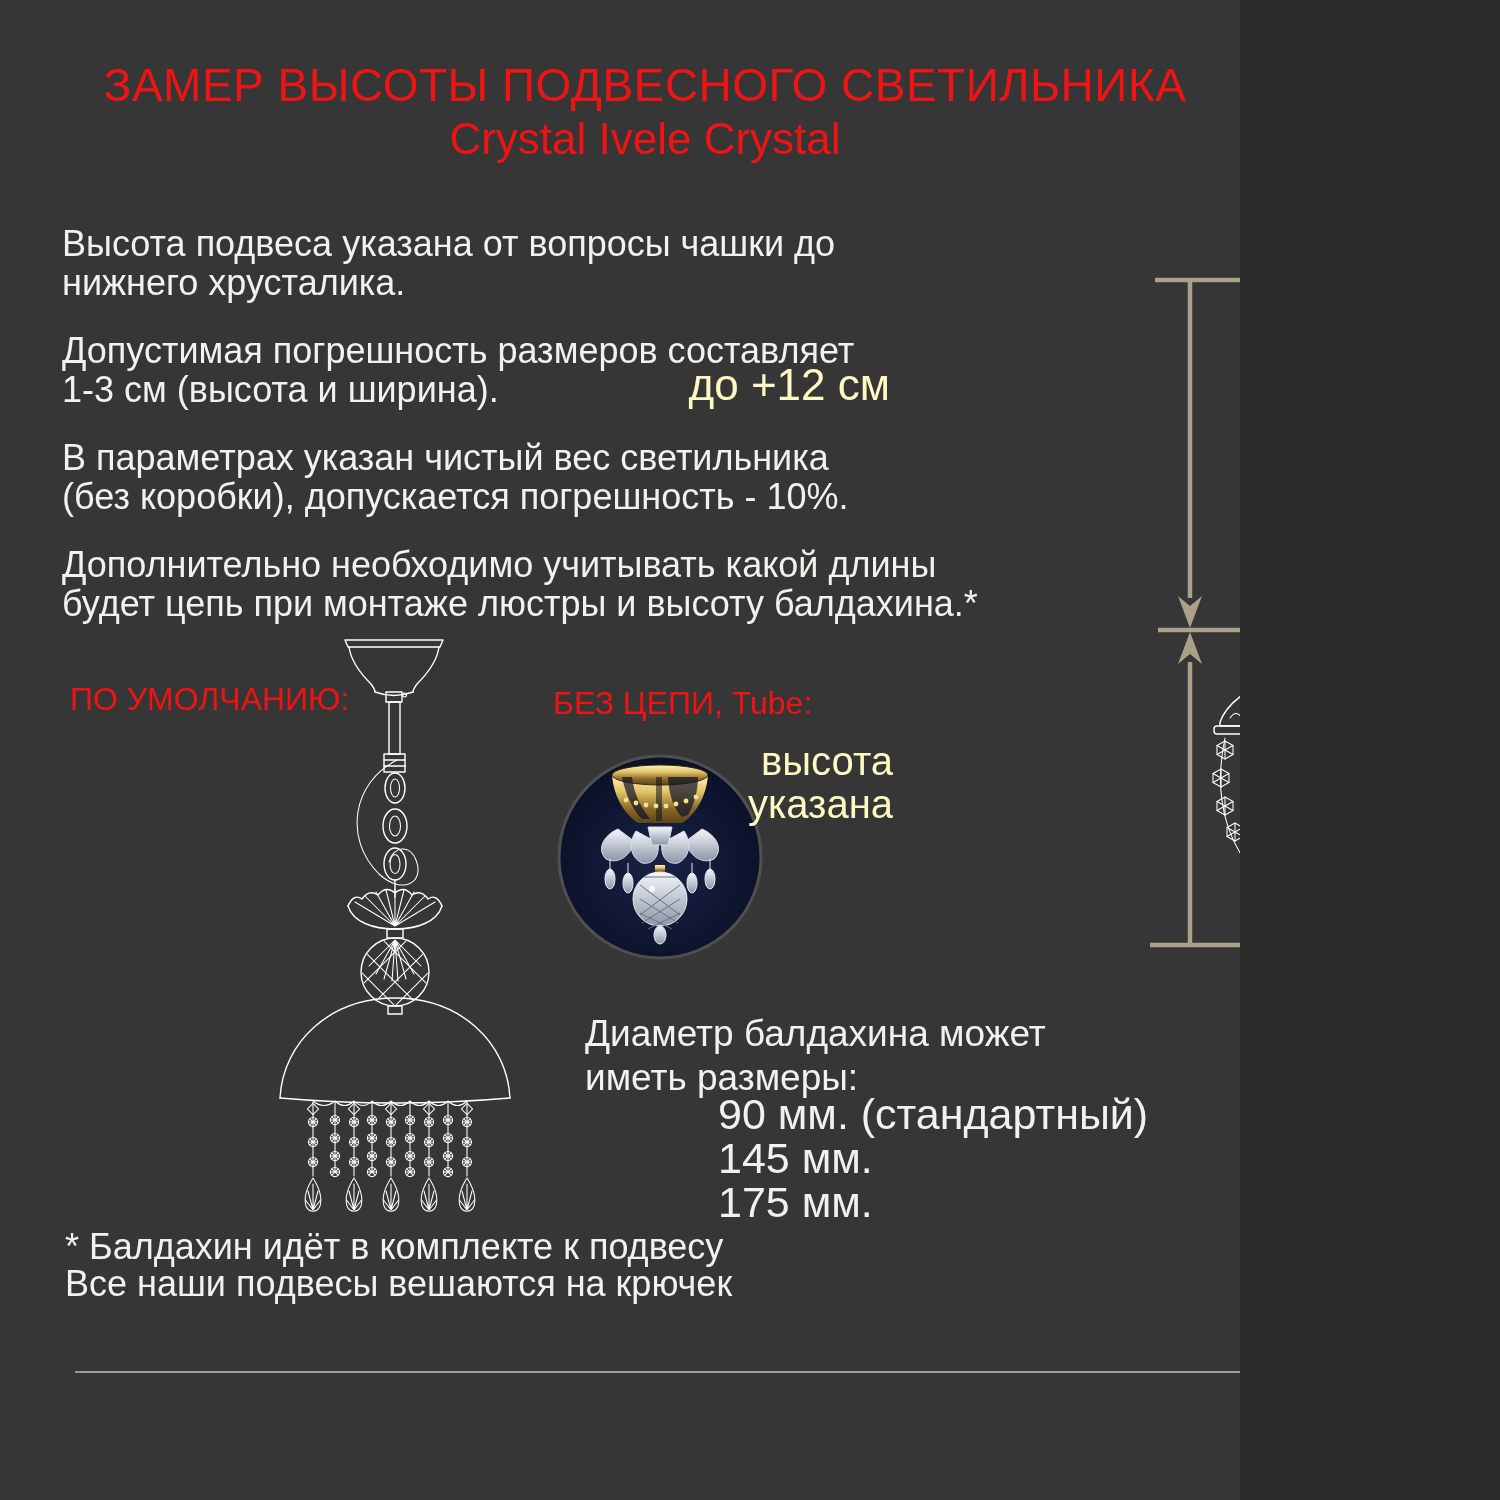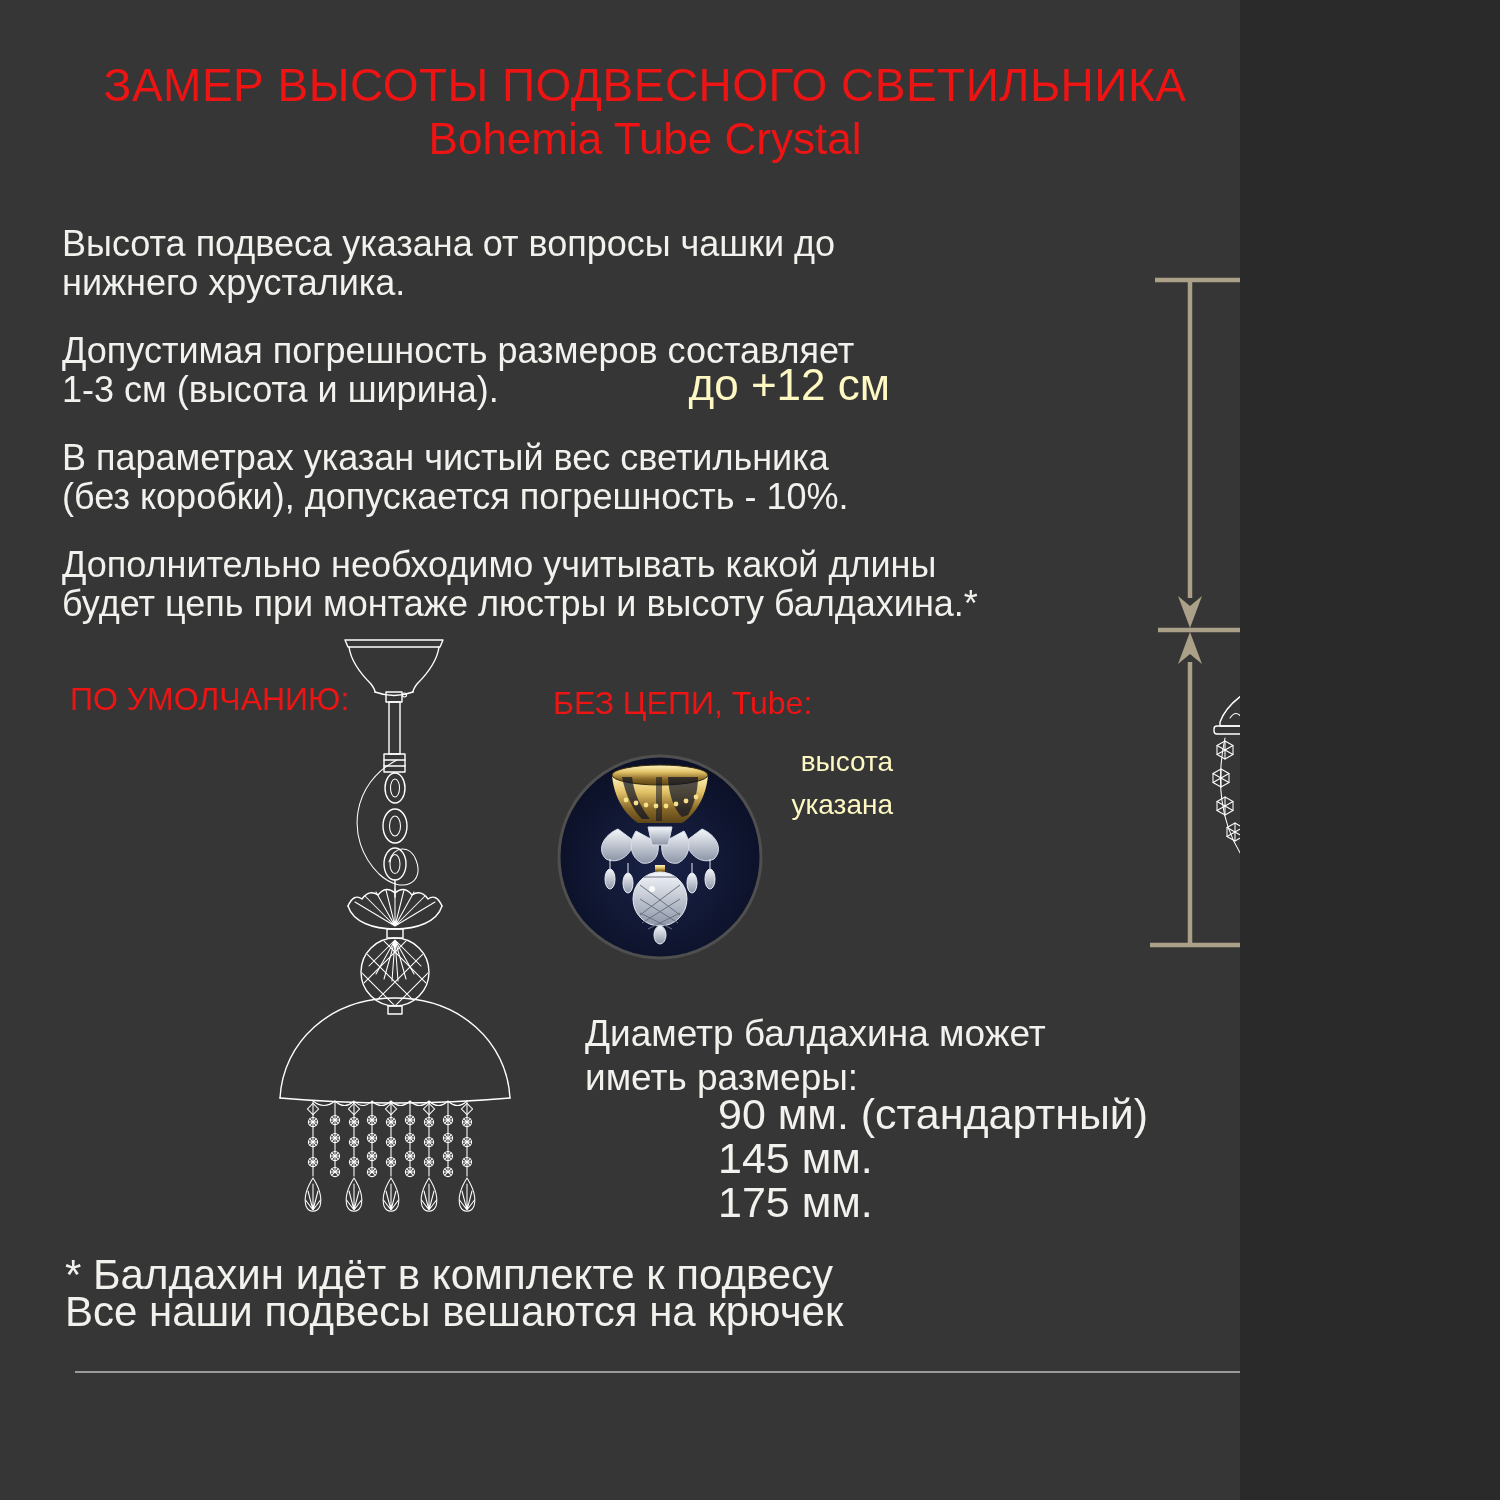--- a/index.html
+++ b/index.html
@@ -17,43 +17,43 @@
   
   .intro{left:62px;top:224px;width:960px;font-size:36px;line-height:39px;}
   .intro p{margin:0 0 29px 0;}
   
   .seclabel{color:#ee1414;font-size:32px;line-height:34px;white-space:nowrap;}
   .lbl-default{left:70px;top:682px;}
   .lbl-tube{left:553px;top:686px;}
   
   .measure-label{color:#fef9c3;white-space:nowrap;}
   .lbl-plus12{right:350px;top:360px;font-size:44px;}
-  .lbl-height{right:347px;top:740px;font-size:28px;line-height:43px;text-align:right;}
+  .lbl-height{right:347px;top:740px;font-size:40px;line-height:43px;text-align:right;}
   
   .diam-intro{left:585px;top:1012px;font-size:37px;line-height:44px;}
   .diam-sizes{left:688px;top:1092px;font-size:43px;line-height:44px;margin-left:30px;}
   
-  .footnote{left:65px;top:1256px;font-size:42px;line-height:37px;}
+  .footnote{left:65px;top:1228px;font-size:36px;line-height:37px;}
   
   .divider{left:75px;top:1371px;width:1403px;height:2px;background:#9b9b9b;}
   .footer{left:0;right:0;top:1407px;text-align:center;font-size:34px;color:#f2f1ed;}
   svg{display:block;}
   .lineart{stroke:#ffffff;fill:none;stroke-width:1.4;stroke-linecap:round;stroke-linejoin:round;}
   .thin{stroke-width:1.05;}
   .dim{stroke:#aba188;fill:none;stroke-width:4.5;}
   .dimfill{fill:#aba188;stroke:none;}
 </style>
 </head>
 <body>
 
 <div class="canvas">
 
   <div class="abs header">
     <div class="title">ЗАМЕР ВЫСОТЫ ПОДВЕСНОГО СВЕТИЛЬНИКА</div>
-    <div class="subtitle">Bohemia Tube Crystal</div>
+    <div class="subtitle">Crystal Ivele Crystal</div>
   </div>
 
   <div class="abs intro">
     <p><span>Высота подвеса указана от вопросы чашки до</span><br><span>нижнего хрусталика.</span></p>
     <p><span>Допустимая погрешность размеров составляет</span><br><span>1-3 см (высота и ширина).</span></p>
     <p><span>В параметрах указан чистый вес светильника</span><br><span>(без коробки), допускается погрешность - 10%.</span></p>
     <p><span>Дополнительно необходимо учитывать какой длины</span><br><span>будет цепь при монтаже люстры и высоту балдахина.*</span></p>
   </div>
 
   <div class="abs seclabel lbl-default">ПО УМОЛЧАНИЮ:</div>

